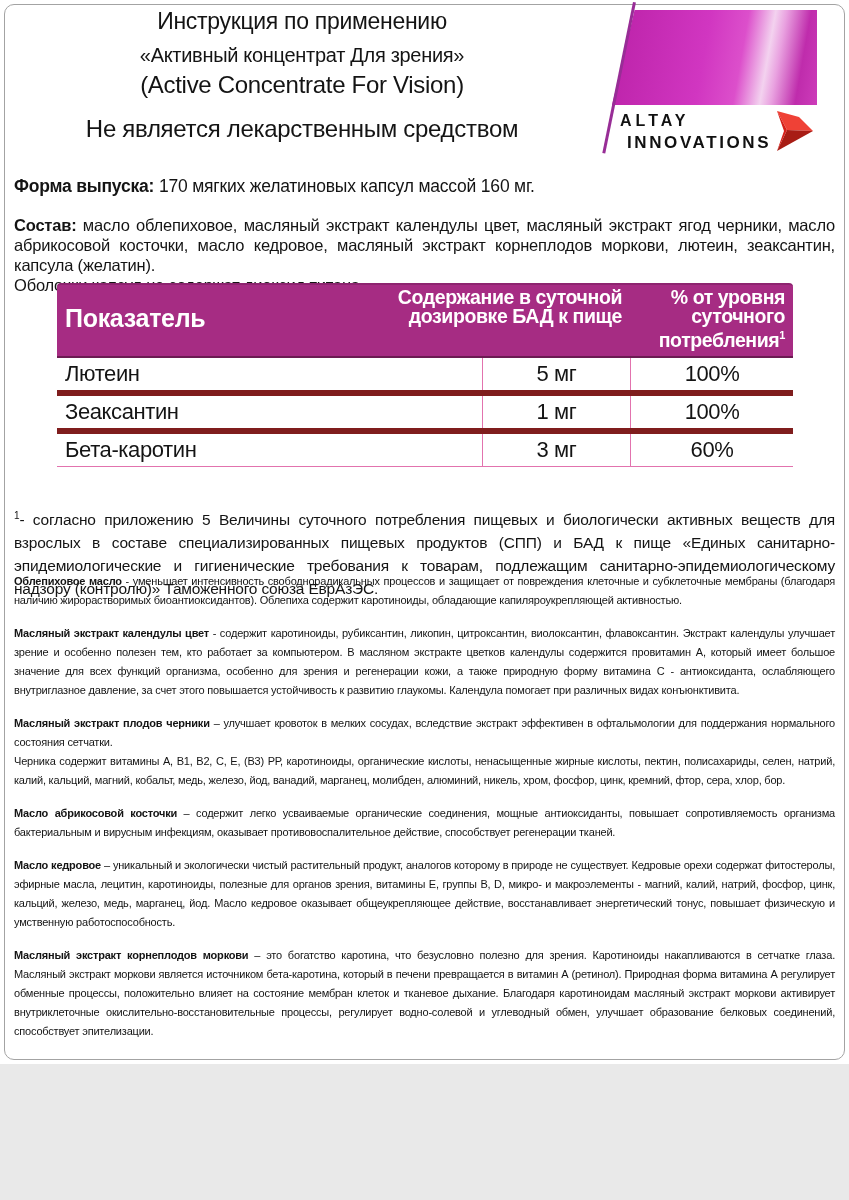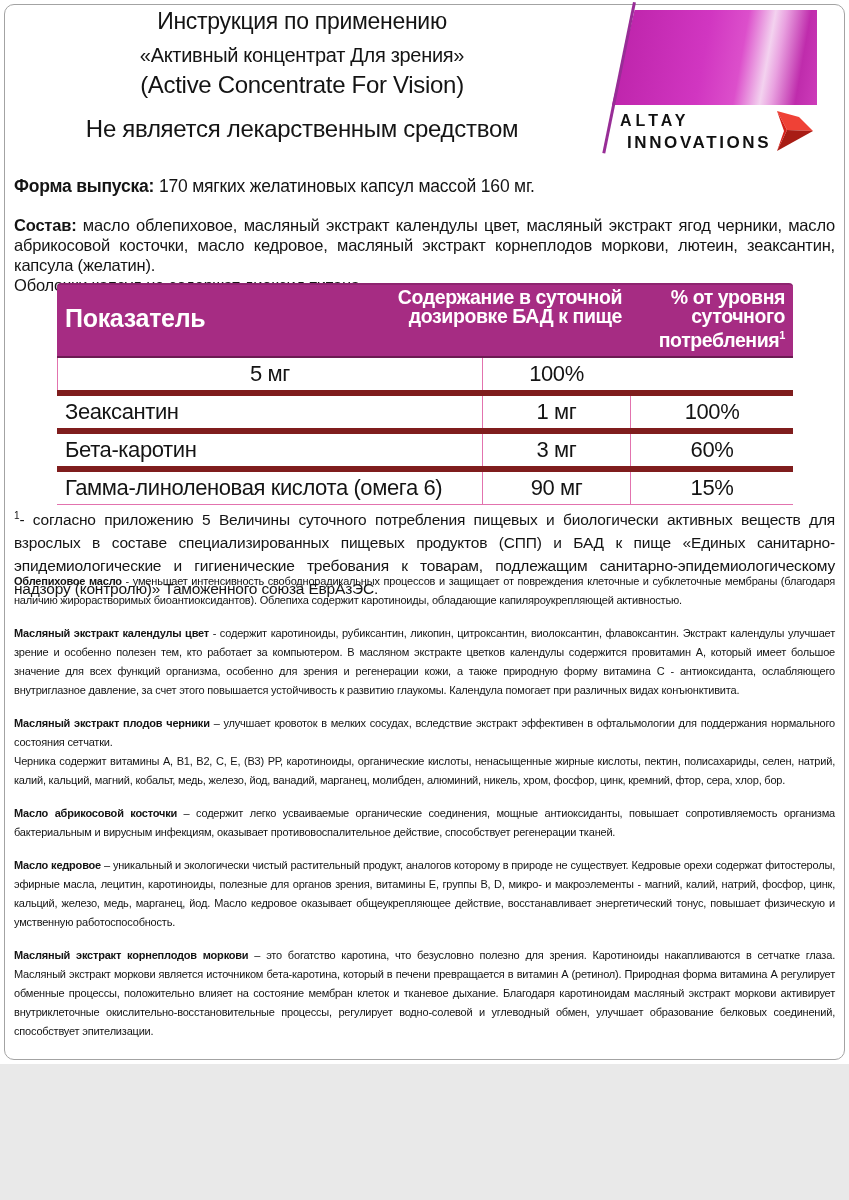--- a/index.html
+++ b/index.html
@@ -101,37 +101,33 @@
         <div>дозировке БАД к пище</div>
       </div>
       <div class="th3">
         <div>% от уровня</div>
         <div>суточного</div>
         <div><span>потребления</span><sup>1</sup></div>
       </div>
     </div>
     <div class="t-body">
       <div class="t-row">
+        <div class="tc1">Лютеин</div>
         <div class="tc2">5 мг</div>
         <div class="tc3">100%</div>
       </div>
       <div class="t-row">
         <div class="tc1">Зеаксантин</div>
         <div class="tc2">1 мг</div>
         <div class="tc3">100%</div>
       </div>
       <div class="t-row">
         <div class="tc1">Бета-каротин</div>
         <div class="tc2">3 мг</div>
         <div class="tc3">60%</div>
-      </div>
-      <div class="t-row">
-        <div class="tc1">Гамма-линоленовая кислота (омега 6)</div>
-        <div class="tc2">90 мг</div>
-        <div class="tc3">15%</div>
       </div>
     </div>
   </div>
 
   <p class="footnote"><sup>1</sup><span>- согласно приложению 5 Величины суточного потребления пищевых и биологически активных веществ для взрослых в составе специализированных пищевых продуктов (СПП) и БАД к пище «Единых санитарно-эпидемиологические и гигиенические требования к товарам, подлежащим санитарно-эпидемиологическому надзору (контролю)» Таможенного союза ЕврАзЭС.</span></p>
 
   <div class="paras">
     <p class="para"><b>Облепиховое масло</b><span> - уменьшает интенсивность свободнорадикальных процессов и защищает от повреждения клеточные и субклеточные мембраны (благодаря наличию жирорастворимых биоантиоксидантов). Облепиха содержит каротиноиды, обладающие капиляроукрепляющей активностью.</span></p>
     <p class="para"><b>Масляный экстракт календулы цвет</b><span> - содержит каротиноиды, рубиксантин, ликопин, цитроксантин, виолоксантин, флавоксантин. Экстракт календулы улучшает зрение и особенно полезен тем, кто работает за компьютером. В масляном экстракте цветков календулы содержится провитамин А, который имеет большое значение для всех функций организма, особенно для зрения и регенерации кожи, а также природную форму витамина С - антиоксиданта, ослабляющего внутриглазное давление, за счет этого повышается устойчивость к развитию глаукомы. Календула помогает при различных видах конъюнктивита.</span></p>
     <p class="para"><b>Масляный экстракт плодов черники</b><span> – улучшает кровоток в мелких сосудах, вследствие экстракт эффективен в офтальмологии для поддержания нормального состояния сетчатки.</span><span class="block">Черника содержит витамины А, В1, В2, С, Е, (В3) РР, каротиноиды, органические кислоты, ненасыщенные жирные кислоты, пектин, полисахариды, селен, натрий, калий, кальций, магний, кобальт, медь, железо, йод, ванадий, марганец, молибден, алюминий, никель, хром, фосфор, цинк, кремний, фтор, сера, хлор, бор.</span></p>

